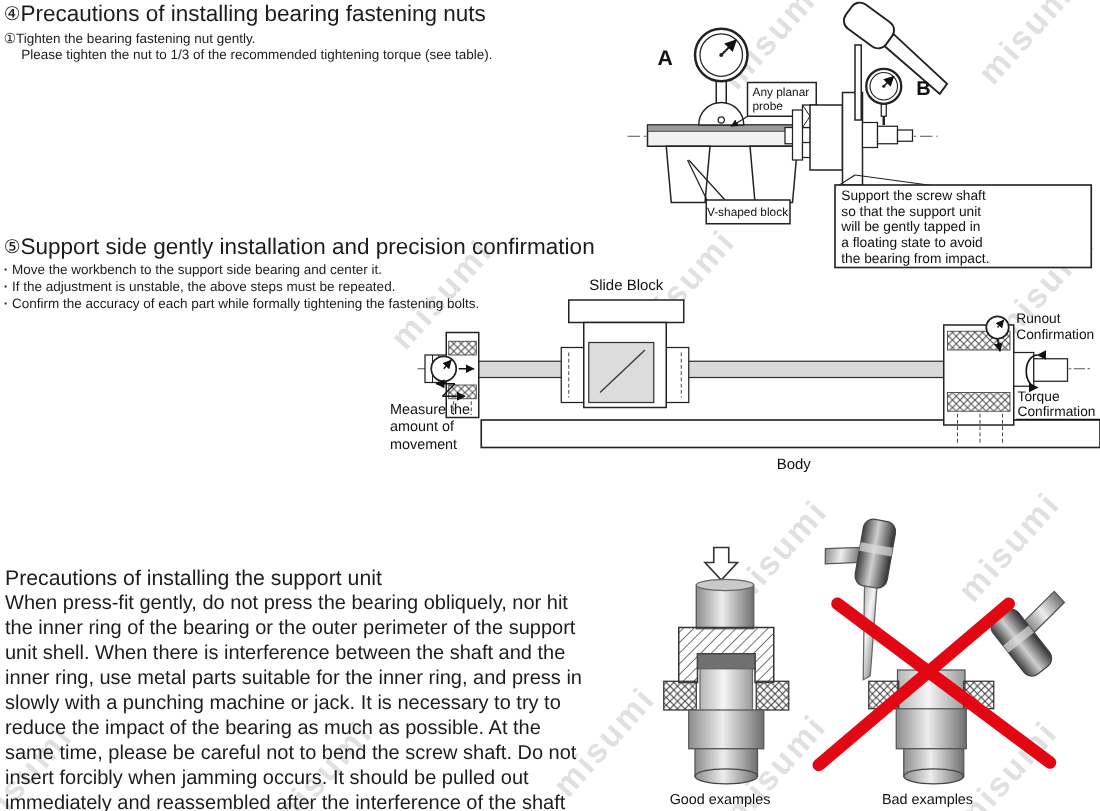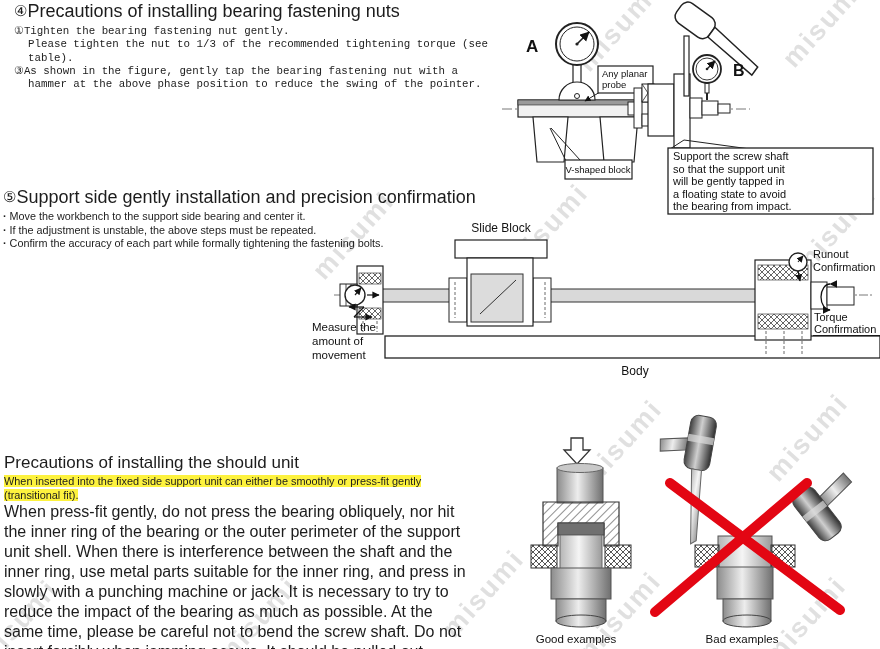--- a/index.html
+++ b/index.html
@@ -1,23 +1,23 @@
 <!DOCTYPE html>
 <html><head>
 <meta charset="utf-8">
 <style>
   html,body{margin:0;padding:0;}
   body{width:880px;height:649px;position:relative;overflow:hidden;background:#fff;
        font-family:"Liberation Sans",sans-serif;color:#1c1c1c;}
   .sec{position:absolute;z-index:2;}
   .h1{font-size:18px;white-space:nowrap;font-weight:normal;}
   .h1 .circ{font-size:15px;vertical-align:1px;}
-  #sec1{left:14px;top:1px;width:482px;}
+  #sec1{left:3px;top:1px;width:482px;}
   .steps{margin-top:3px;}
-  .step{font-size:10.8px;line-height:1.22;padding-left:14px;text-indent:-14px;white-space:pre-wrap;font-family:Liberation Mono, monospace;}
+  .step{font-size:10.8px;line-height:1.22;padding-left:14px;text-indent:-14px;white-space:pre-wrap;}
   .step .mk{font-size:11px;}
   #sec2{left:3px;top:187px;width:468px;}
   .bullets{margin-top:2px;}
   .bullet{font-size:10.8px;line-height:1.26;padding-left:11px;text-indent:-11px;}
   .bullet .mk{font-weight:bold;}
   #sec3{left:4px;top:453px;width:464px;}
   #sec3 .h1{font-size:17px;}
   .hlp{font-size:10.9px;line-height:1.25;margin:2px 0 0 0;}
   .hl{background:#fdf23e;}
   .bodyp{font-size:16px;line-height:1.25;margin:0;}
@@ -40,36 +40,34 @@
 <div class="wm" style="left:222px;top:645px;">misumi</div>
 <div class="wm" style="left:448px;top:618px;">misumi</div>
 <div class="wm" style="left:585px;top:640px;">misumi</div>
 <div class="wm" style="left:770px;top:645px;">misumi</div>
 
 <div class="sec" id="sec1">
   <div class="h1"><span class="circ">④</span><span>Precautions of installing bearing fastening nuts</span></div>
   <div class="steps">
     <div class="step"><span class="mk">①</span><span>Tighten the bearing fastening nut gently.
 Please tighten the nut to 1/3 of the recommended tightening torque (see table).</span></div>
-    <div class="step"><span class="mk">③</span><span>As shown in the figure, gently tap the bearing fastening nut with a hammer at the above phase position to reduce the swing of the pointer.</span></div>
   </div>
 </div>
 
 <div class="sec" id="sec2">
   <div class="h1"><span class="circ">⑤</span><span>Support side gently installation and precision confirmation</span></div>
   <div class="bullets">
     <div class="bullet"><span class="mk">·</span> <span>Move the workbench to the support side bearing and center it.</span></div>
     <div class="bullet"><span class="mk">·</span> <span>If the adjustment is unstable, the above steps must be repeated.</span></div>
     <div class="bullet"><span class="mk">·</span> <span>Confirm the accuracy of each part while formally tightening the fastening bolts.</span></div>
   </div>
 </div>
 
 <div class="sec" id="sec3">
-  <div class="h1">Precautions of installing the should unit</div>
-  <p class="hlp"><span class="hl">When inserted into the fixed side support unit can either be smoothly or press-fit gently (transitional fit).</span></p>
+  <div class="h1">Precautions of installing the support unit</div>
   <p class="bodyp">When press-fit gently, do not press the bearing obliquely, nor hit the inner ring of the bearing or the outer perimeter of the support unit shell. When there is interference between the shaft and the inner ring, use metal parts suitable for the inner ring, and press in slowly with a punching machine or jack. It is necessary to try to reduce the impact of the bearing as much as possible. At the same time, please be careful not to bend the screw shaft. Do not insert forcibly when jamming occurs. It should be pulled out immediately and reassembled after the interference of the shaft is corrected.</p>
 </div>
 
 <svg class="diagram" style="left:488px;top:0;" width="392" height="222" viewBox="0 0 392 222">
   <defs>
     <marker id="ar1" markerWidth="7" markerHeight="7" refX="5.5" refY="3" orient="auto">
       <path d="M0,0 L6,3 L0,6 Z" fill="#111"></path>
     </marker>
   </defs>
 

